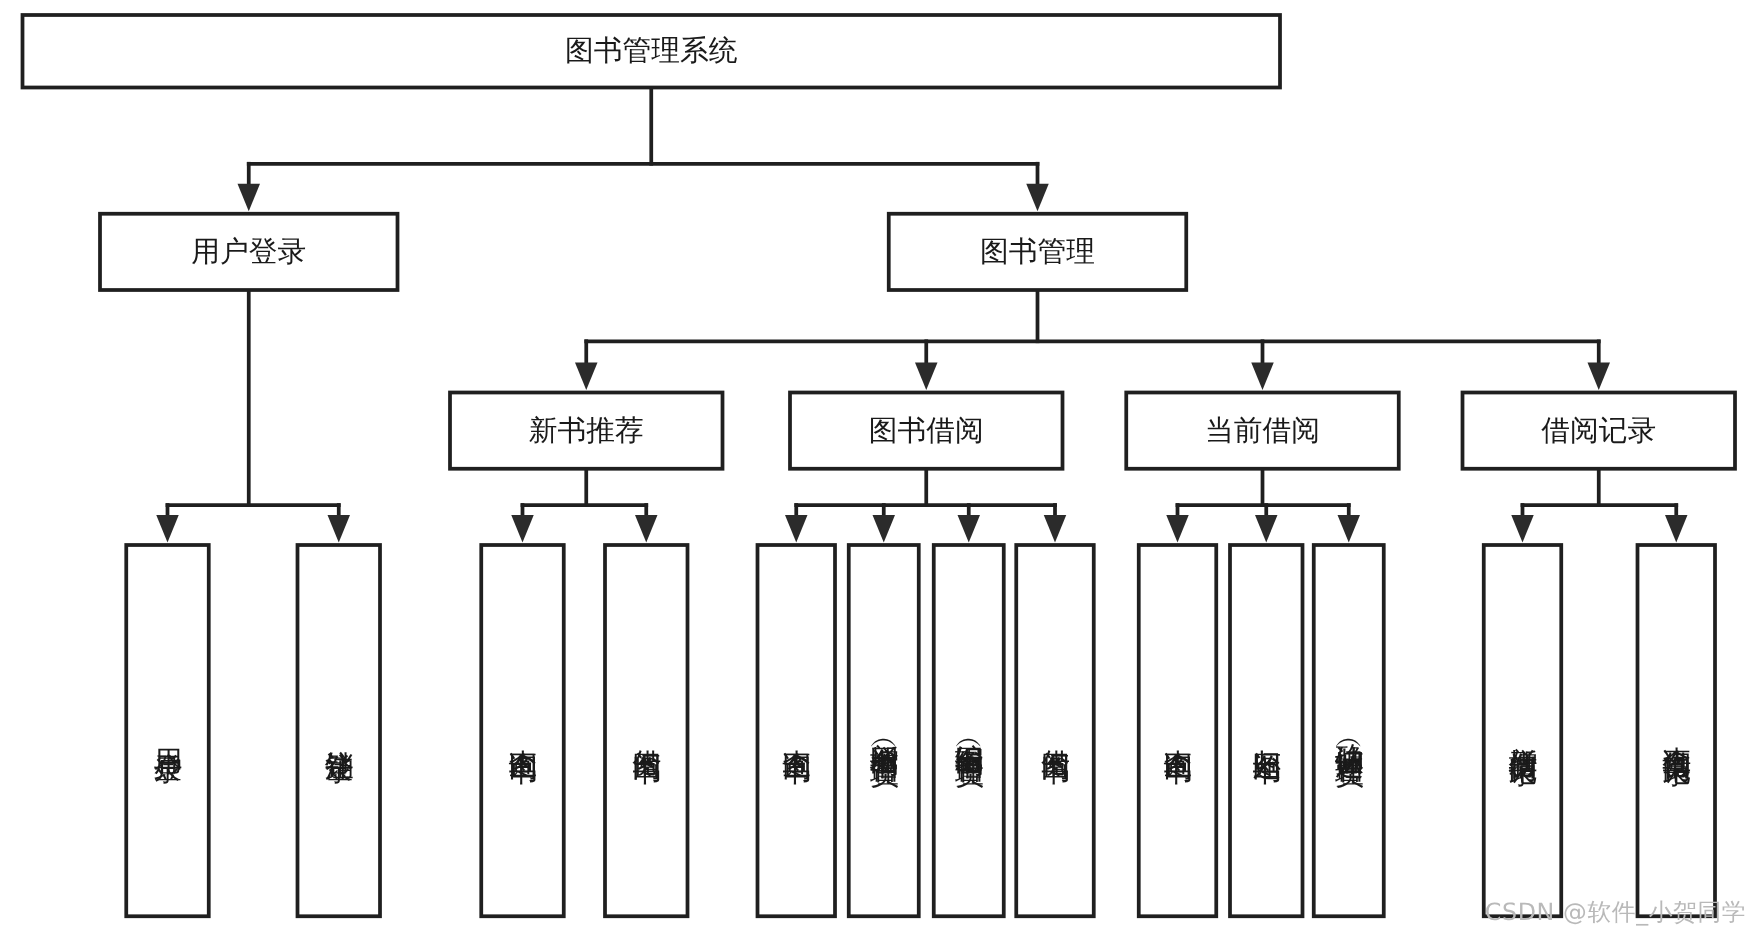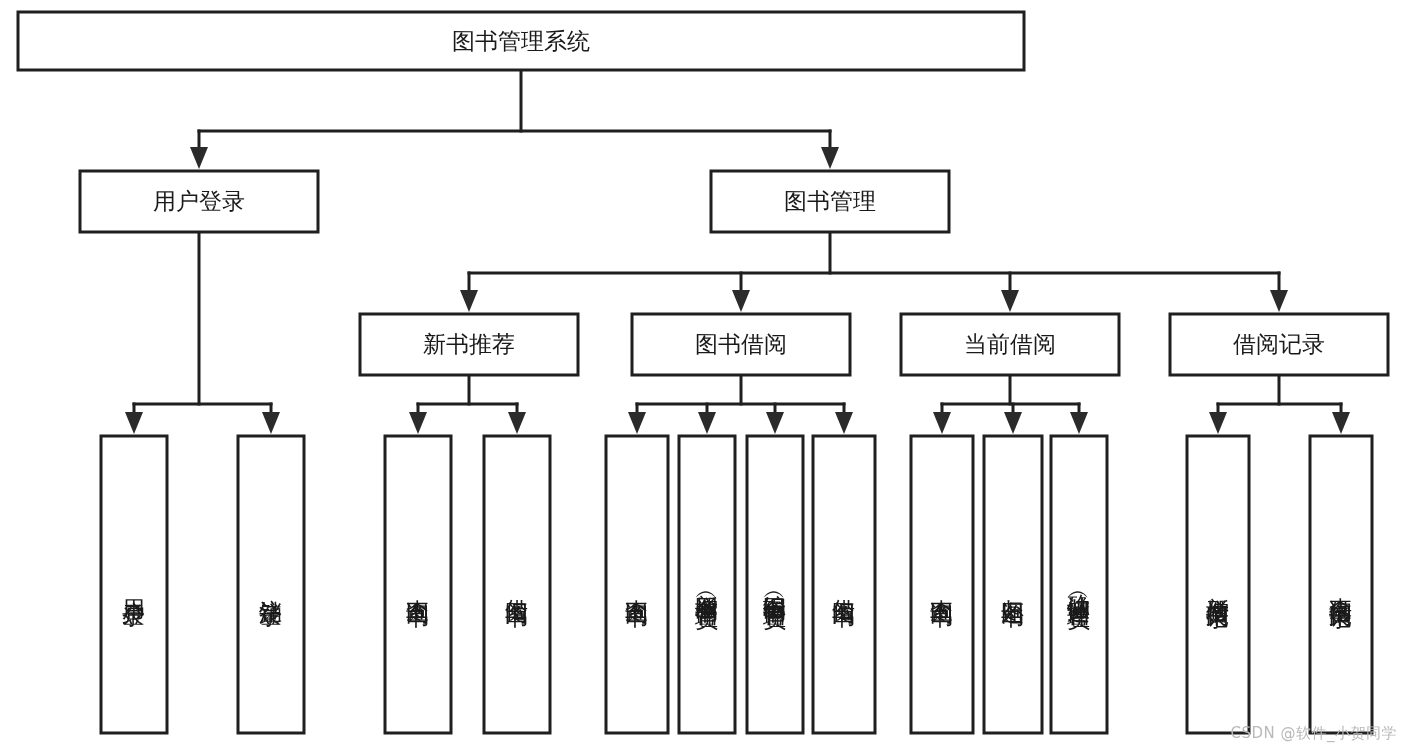--- a/index.html
+++ b/index.html
@@ -62,21 +62,21 @@
     letter-spacing: 2px;
     white-space: nowrap;
     pointer-events: none;
     user-select: none;
   }
   .watermark {
     position: absolute;
     right: 8px;
     bottom: 4px;
     font-family: "DejaVu Sans", "Liberation Sans", sans-serif;
-    font-size: 15px;
+    font-size: 19px;
     color: #b9b9b9;
     letter-spacing: 0.5px;
     white-space: nowrap;
     user-select: none;
   }
 </style>
 </head>
 <body>
 
 <div id="diagram-root">

